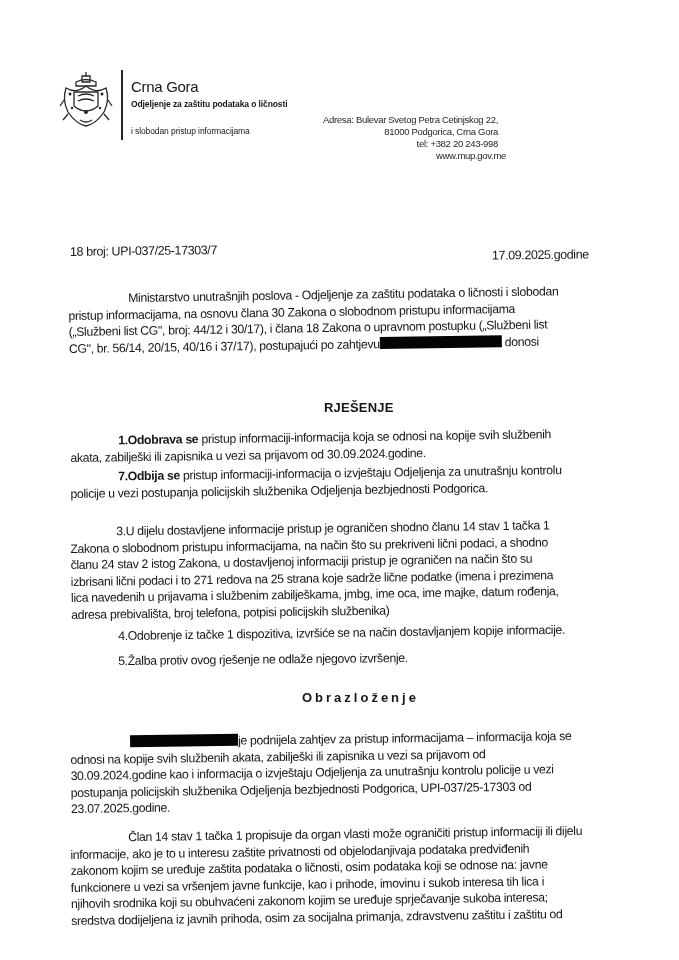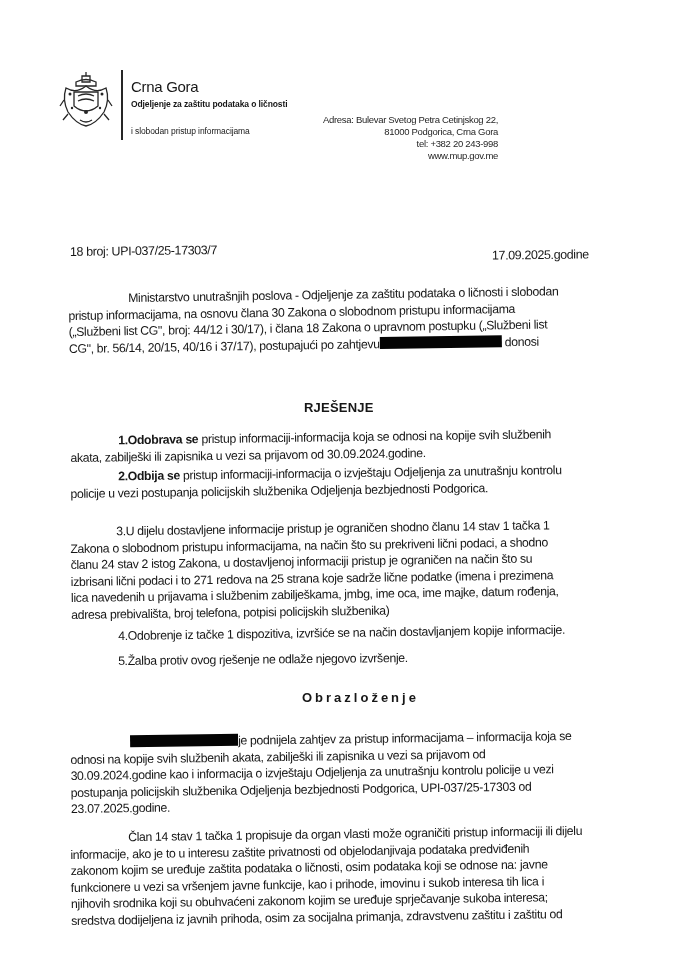--- a/index.html
+++ b/index.html
@@ -13,21 +13,21 @@
     .logo { position: absolute; left: 58px; top: 70px; width: 56px; height: 58px; }
     .divider { position: absolute; left: 121px; top: 70px; width: 1.5px; height: 70px; background: #2a2a2a; }
     .org-country { left: 131px; top: 78px; font-size: 15px; letter-spacing: -0.3px; }
     .org-ministry { left: 131px; top: 96px; font-size: 15px; letter-spacing: -0.4px; }
     .org-dept1 { left: 131px; top: 99px; font-size: 8.5px; font-weight: bold; letter-spacing: -0.1px; }
     .org-dept2 { left: 131px; top: 126px; font-size: 8.5px; font-weight: normal; letter-spacing: -0.1px; }
     .addr { right: 96px; font-size: 9.5px; text-align: right; letter-spacing: -0.3px; color: #2a2a2a; }
     .addr1 { top: 114px; right: 96px; }
     .addr2 { top: 126px; right: 96px; }
     .addr3 { top: 138px; right: 96px; text-align: right; }
-    .addr4 { top: 150px; right: 96px; }
+    .addr4 { top: 150px; right: 88px; }
     .refline { top: 244px; font-size: 12.5px; letter-spacing: -0.4px; transform: rotate(-0.7deg); }
     .refno { left: 70px; }
     .refdate { left: 492px; top: 248px; }
     .para {
       position: absolute; font-size: 12.3px; line-height: 16.5px; letter-spacing: -0.35px;
       text-align: justify; transform-origin: left top;
     }
     .line { display: block; white-space: nowrap; }
     .indent { padding-left: 60px; }
     .redact { display: inline-block; background: #0a0a0a; height: 12px; vertical-align: -1px; }
@@ -73,29 +73,29 @@
   <div class="abs refline refno">18 broj: UPI-037/25-17303/7</div>
   <div class="abs refline refdate">17.09.2025.godine</div>
 
   <div class="para" style="left:68px; top:291px; width:548px; transform: rotate(-0.9deg);">
     <span class="line indent">Ministarstvo unutrašnjih poslova - Odjeljenje za zaštitu podataka o ličnosti i slobodan</span>
     <span class="line">pristup informacijama, na osnovu člana 30 Zakona o slobodnom pristupu informacijama</span>
     <span class="line">(„Službeni list CG", broj: 44/12 i 30/17), i člana 18 Zakona o upravnom postupku („Službeni list</span>
     <span class="line"><span>CG", br. 56/14, 20/15, 40/16 i 37/17), postupajući po zahtjevu</span><span class="redact" style="width:122px;"></span> <span>donosi</span></span>
   </div>
 
-  <div class="heading" style="left:304px; top:400px;">RJEŠENJE</div>
+  <div class="heading" style="left:324px; top:400px;">RJEŠENJE</div>
 
   <div class="para" style="left:70px; top:433px; width:550px; transform: rotate(-0.8deg);">
     <span class="line indent" style="padding-left:48px;"><b>1.Odobrava se</b><span> pristup informaciji-informacija koja se odnosi na kopije svih službenih</span></span>
     <span class="line">akata, zabilješki ili zapisnika u vezi sa prijavom od 30.09.2024.godine.</span>
   </div>
 
   <div class="para" style="left:70px; top:469px; width:550px; transform: rotate(-0.8deg);">
-    <span class="line indent" style="padding-left:48px;"><b>2.Odbija se</b><span> pristup informaciji-informacija o izvještaju  Odjeljenja za unutrašnju kontrolu</span></span>
+    <span class="line indent" style="padding-left:48px;"><b>7.Odbija se</b><span> pristup informaciji-informacija o izvještaju  Odjeljenja za unutrašnju kontrolu</span></span>
     <span class="line">policije u vezi postupanja policijskih službenika Odjeljenja bezbjednosti Podgorica.</span>
   </div>
 
   <div class="para" style="left:70px; top:524px; width:556px; transform: rotate(-0.8deg);">
     <span class="line indent" style="padding-left:46px;">3.U dijelu dostavljene informacije pristup je ograničen shodno članu 14 stav 1 tačka 1</span>
     <span class="line">Zakona o slobodnom pristupu informacijama, na način što su prekriveni lični podaci, a shodno</span>
     <span class="line">članu 24 stav 2 istog Zakona, u dostavljenoj informaciji pristup je ograničen na način što su</span>
     <span class="line">izbrisani lični podaci i to 271 redova na 25 strana koje sadrže lične podatke (imena i prezimena</span>
     <span class="line">lica navedenih u prijavama i službenim zabilješkama, jmbg, ime oca, ime majke, datum rođenja,</span>
     <span class="line">adresa prebivališta, broj telefona, potpisi policijskih službenika)</span>

